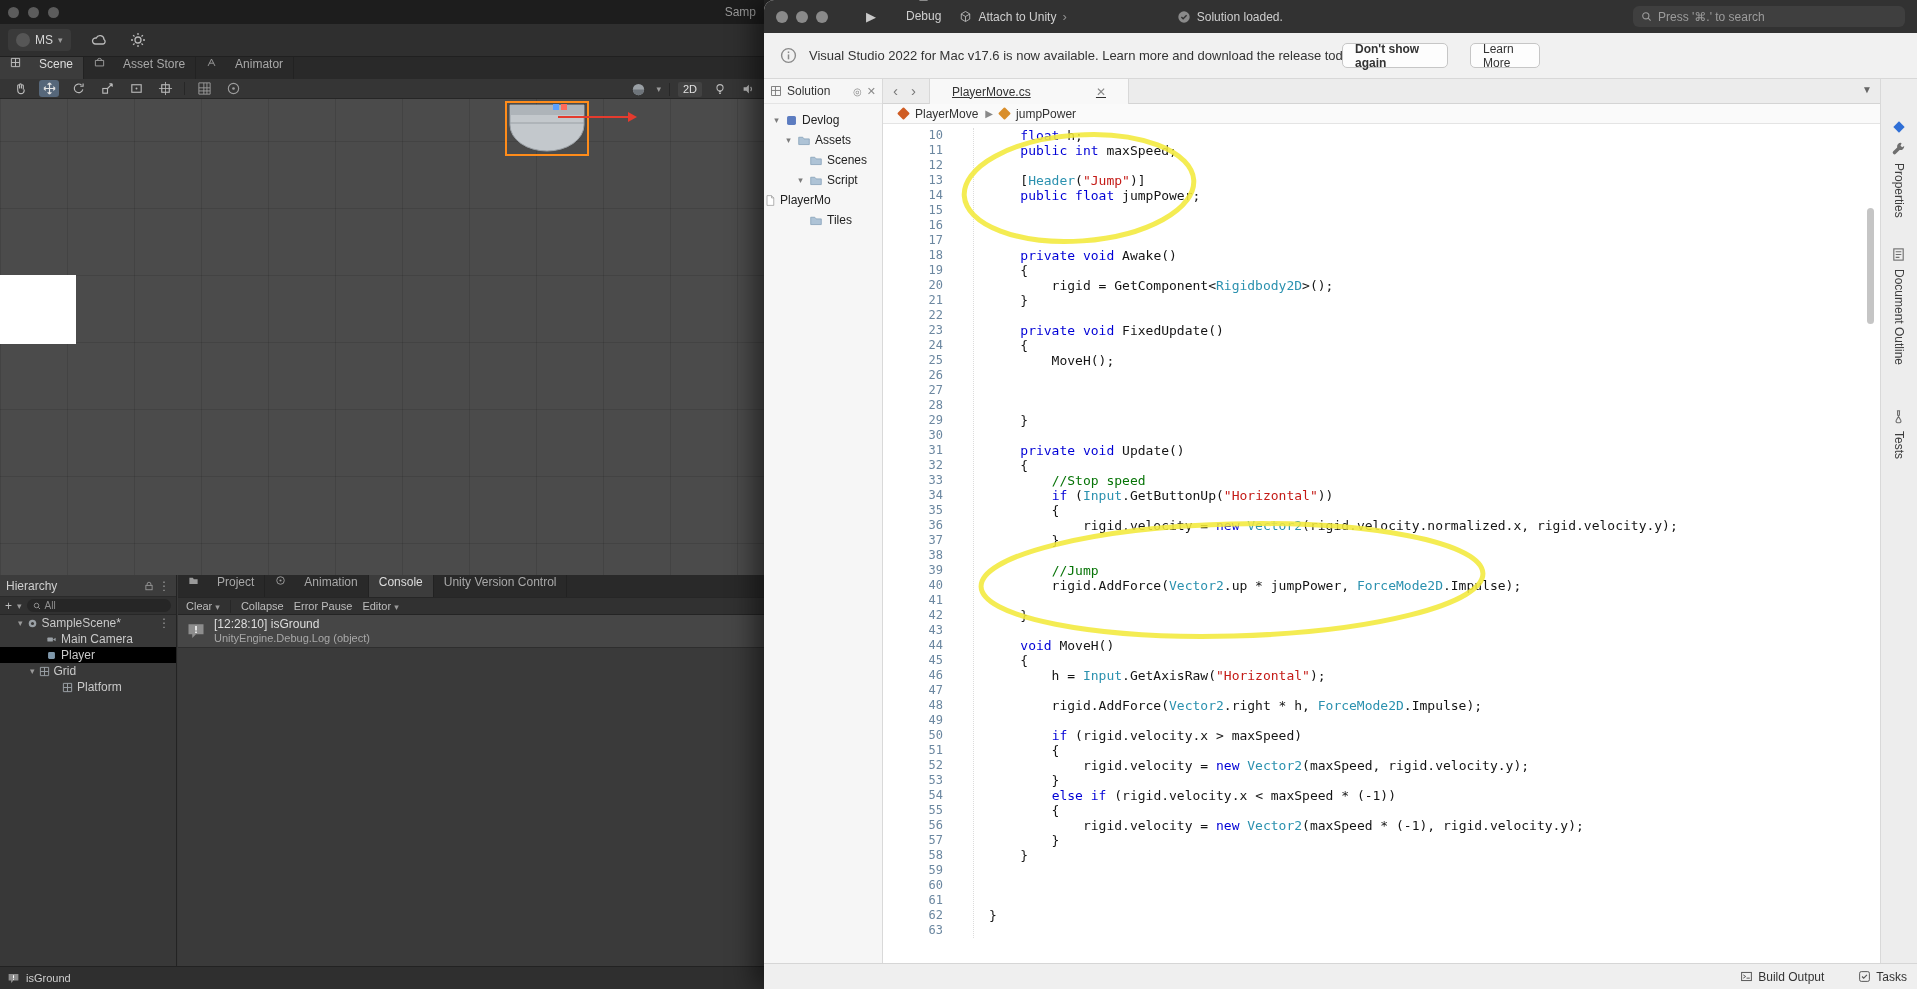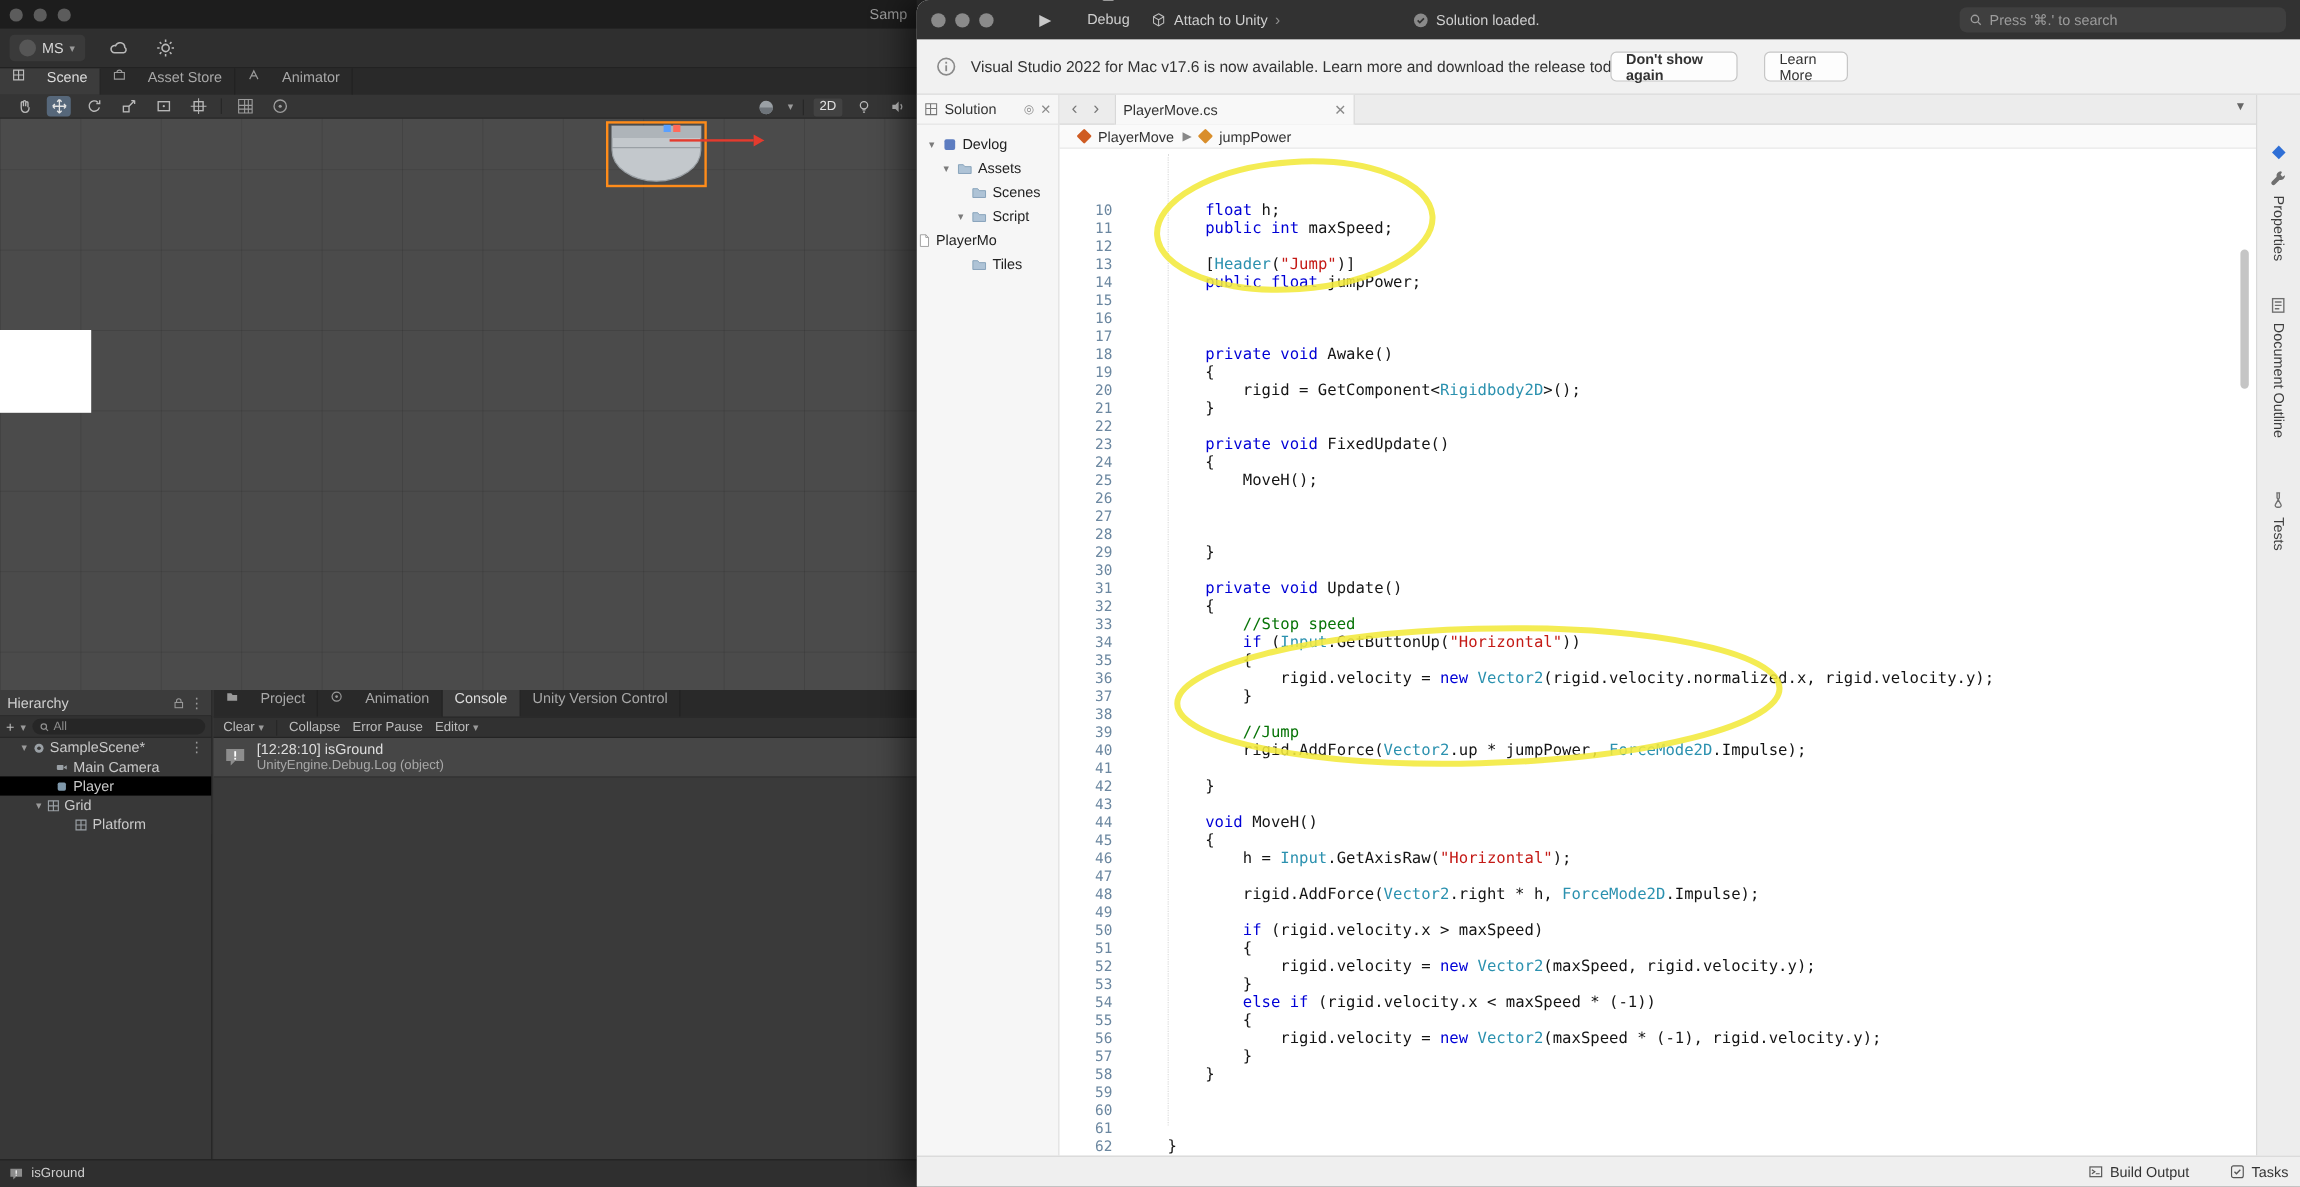--- a/index.html
+++ b/index.html
@@ -100,29 +100,29 @@
   .v-strip { position:absolute; right:0; top:0; width:37px; height:100%; background:#ededed;
              border-left:1px solid #d9d9d9; }
   .vtext { writing-mode:vertical-rl; color:#3d3d3d; font-size:12px; position:absolute; left:11px; }
   .strip-ic { position:absolute; left:10px; }
   .v-editor { position:absolute; left:119px; right:37px; top:0; bottom:0; }
   .e-tabbar { position:absolute; left:0; right:0; top:0; height:25px; background:#ececec;
               border-bottom:1px solid #d4d4d4; }
   .e-nav { position:absolute; top:3px; color:#777; font-size:15px; }
   .e-tab { position:absolute; left:46px; top:0; height:25px; width:200px; background:#f8f8f8;
            border-left:1px solid #d8d8d8; border-right:1px solid #d8d8d8; display:flex;
-           align-items:center; padding:0 6px; font-size:12px; color:#333; }
+           align-items:center; padding:0 22px; font-size:12px; color:#333;text-decoration:underline; }
   .e-tab .x { margin-left:auto; color:#8a8a8a; font-size:12px; }
   .e-dd { position:absolute; right:8px; top:5px; color:#666; font-size:10px; }
   .e-crumb { position:absolute; left:0; right:0; top:25px; height:20px; background:#fafafa;
              border-bottom:1px solid #e4e4e4; display:flex; align-items:center; gap:7px;
              padding:0 16px; font-size:12px; color:#333; }
   .diamond { width:9px; height:9px; transform:rotate(45deg); border-radius:1px; }
   .e-code { position:absolute; left:0; right:0; top:45px; bottom:0; background:#ffffff; overflow:hidden; }
-  .code-rows { position:absolute; left:0; top:4px; right:0;margin-top:40px; }
+  .code-rows { position:absolute; left:16px; top:4px; right:0; }
   .crow { display:flex; height:15px; line-height:15px; }
   .ln { width:52px; padding-right:8px; text-align:right; color:#6b87a0; font:12px "DejaVu Sans Mono", monospace; }
   .lc { margin-left:38px; white-space:pre; font:13px "DejaVu Sans Mono", monospace; }
   .tok-pl { color:#151515; } .tok-kw { color:#0000d6; } .tok-ty { color:#2b91af; }
   .tok-st { color:#c41a16; } .tok-cm { color:#077407; }
   .indent-guide { position:absolute; left:90px; top:4px; height:810px; border-left:1px dotted #dcdcdc; }
   .e-scroll { position:absolute; right:6px; top:84px; width:7px; height:116px; background:#c5c5c5;
               border-radius:4px; }
   .anno { position:absolute; left:0; top:0; pointer-events:none; z-index:5; }
   .v-status { position:absolute; left:0; bottom:0; right:0; height:26px; background:#efefef;

